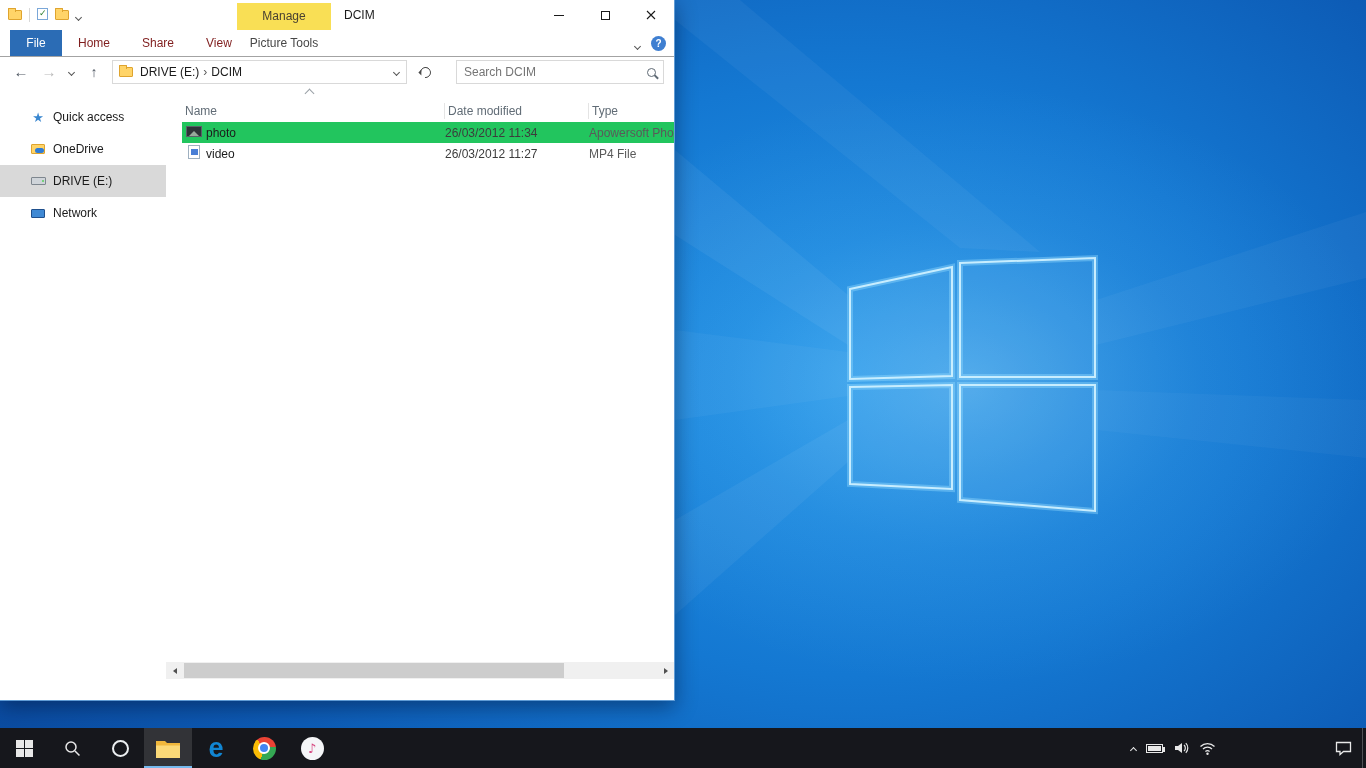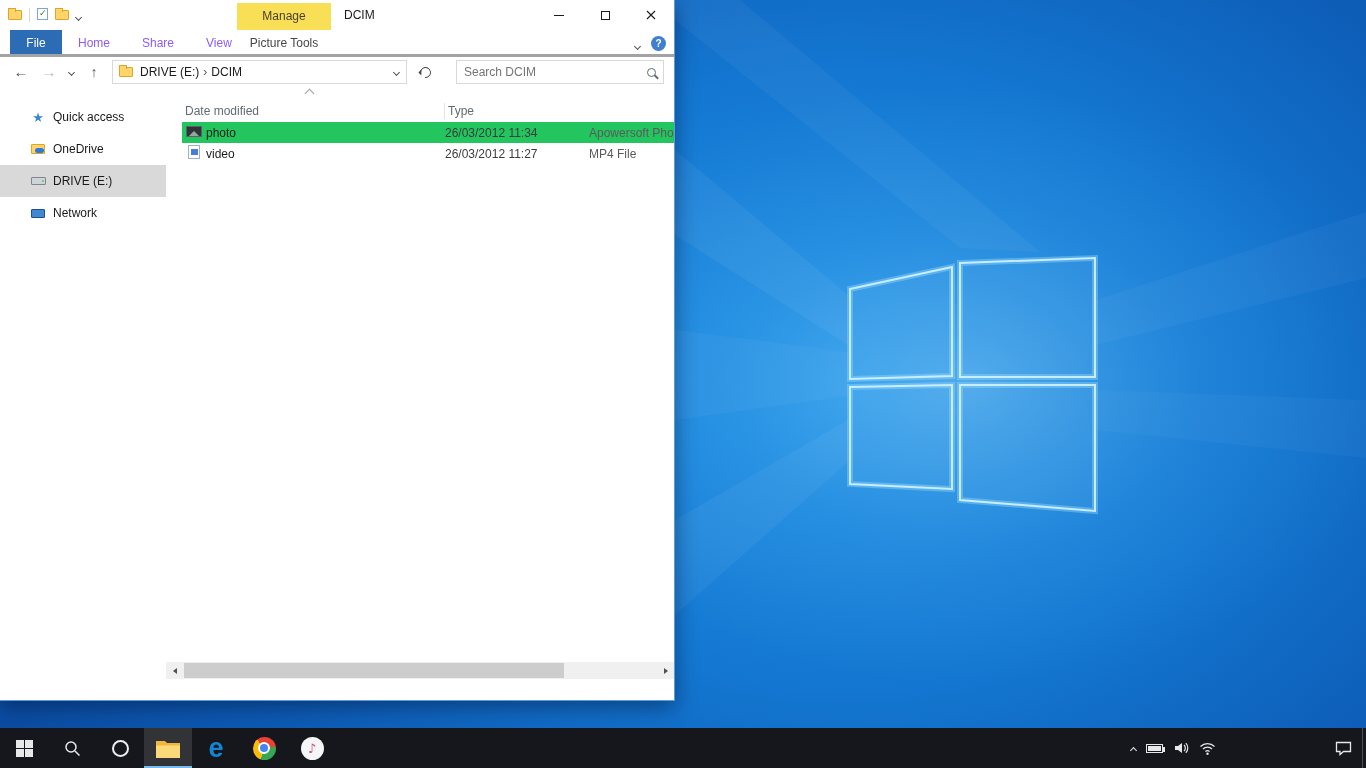--- a/index.html
+++ b/index.html
@@ -27,23 +27,23 @@
   .chev.up { transform:rotate(-135deg); }
   .chev.light { border-color:#e8e8e8; }
   .manage-tab { position:absolute; left:237px; top:3px; width:94px; height:27px; background:#f9df55; color:#494132;
     font-size:12px; text-align:center; line-height:27px; }
   .window-title { position:absolute; left:344px; top:0; height:30px; line-height:30px; font-size:12px; color:#1a1a1a; }
   .caption-buttons { position:absolute; right:0; top:0; height:30px; display:flex; }
   .cap-btn { width:46px; height:30px; display:flex; align-items:center; justify-content:center; }
   .min-glyph { width:10px; height:1px; background:#1a1a1a; display:inline-block; }
   .max-glyph { width:9px; height:9px; border:1px solid #1a1a1a; display:inline-block; }
 
-  .tabrow { position:relative; height:27px; border-bottom:3px solid #a3a3a3; display:flex; padding-left:10px; }
+  .tabrow { position:relative; height:27px; border-bottom:1px solid #a3a3a3; display:flex; padding-left:10px; }
   .file-tab { width:52px; background:#2b6cb5; color:#fff; text-align:center; line-height:27px; font-size:12px; }
-  .rtab { padding:0 16px; line-height:27px; font-size:12px; color:#8b5cf6; }
+  .rtab { padding:0 16px; line-height:27px; font-size:12px; color:#7f1d1d; }
   .contextual-tab { position:absolute; left:237px; width:94px; text-align:center; line-height:27px; font-size:12px; color:#474747; }
   .tabrow-right { position:absolute; right:8px; top:0; height:27px; display:flex; align-items:center; gap:11px; }
   .help-icon { width:15px; height:15px; border-radius:50%; background:#3f7fd1; }
   .help-icon::before { content:'?'; display:block; color:#fff; font-size:10px; font-weight:bold; text-align:center; line-height:15px; }
 
   .navbar { height:30px; display:flex; align-items:center; padding:0 10px 0 8px; gap:2px; }
   .nav-btn { width:26px; height:24px; display:flex; align-items:center; justify-content:center; }
   .nav-btn.small { width:15px; }
   .glyph-back::before { content:'←'; font-size:15px; color:#4d5560; }
   .glyph-fwd::before { content:'→'; font-size:15px; color:#b9b9b9; }
@@ -258,20 +258,21 @@
           <span class="side-icon">
               <span class="network-glyph"></span>
             </span>
           <span>Network</span>
         </div>
       </div>
 
       <div class="filepane">
         <div class="sort-caret"></div>
         <div class="list-header">
+          <div class="col name"><span>Name</span></div>
           <div class="col date"><span>Date modified</span></div>
           <div class="col type"><span>Type</span></div>
         </div>
 
         <div class="file-row selected">
           <span class="file-icon"><span class="photo-glyph"></span></span>
           <span class="cell name">photo</span>
           <span class="cell date">26/03/2012 11:34</span>
           <span class="cell type">Apowersoft Pho</span>
         </div>

